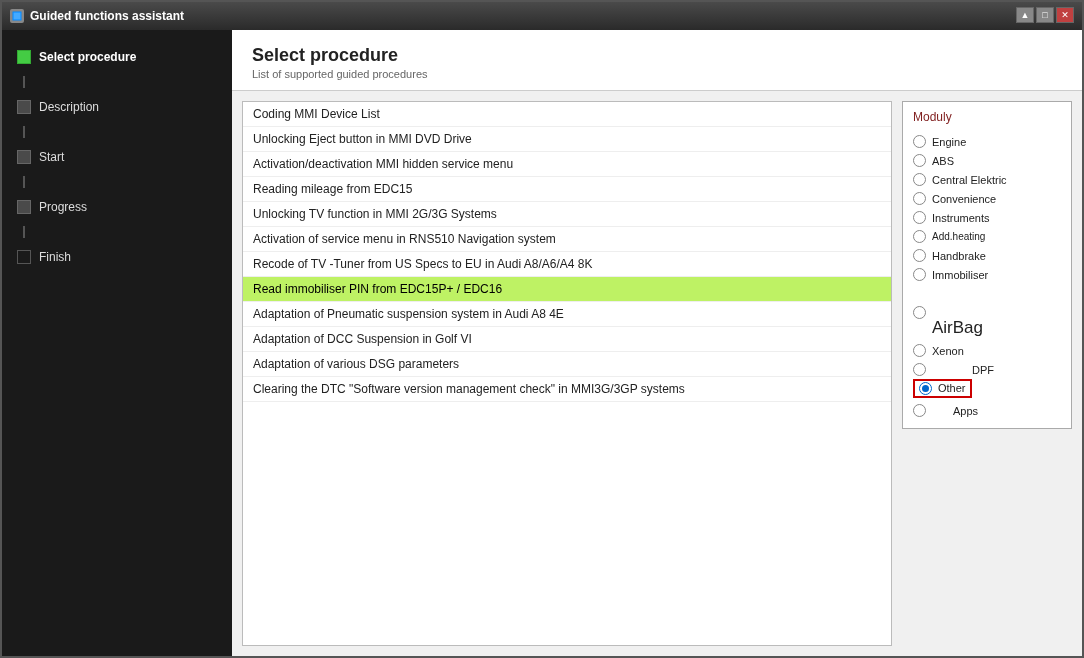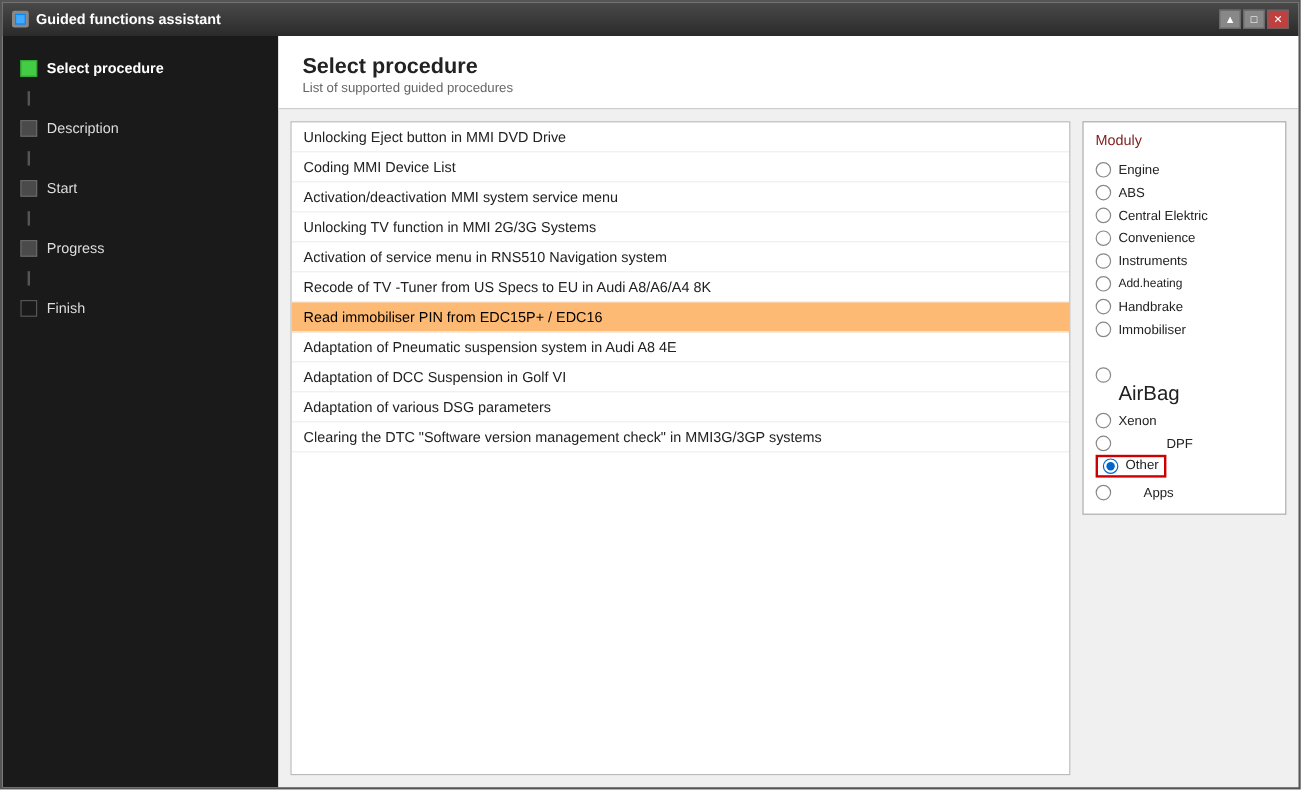--- a/index.html
+++ b/index.html
@@ -19,21 +19,20 @@
       border: 2px solid #555;
       display: flex;
       flex-direction: column;
     }
 
     .title-bar {
       background: linear-gradient(to bottom, #4a4a4a, #2a2a2a);
       color: white;
       padding: 5px 8px;
       display: flex;
-      align-items: center;
       justify-content: space-between;
       height: 28px;
       flex-shrink: 0;
     }
 
     .title-bar-left {
       display: flex;
       align-items: center;
       gap: 6px;
     }
@@ -176,21 +175,21 @@
 
     .procedure-item {
       padding: 5px 10px;
       font-size: 12px;
       color: #222;
       cursor: pointer;
       border-bottom: 1px solid #eee;
     }
 
     .procedure-item.selected {
-      background: #fdba74;
+      background: #bef264;
       color: #000;
     }
 
     
     .module-panel {
       width: 170px;
       flex-shrink: 0;
     }
 
     .module-group {
@@ -334,23 +333,24 @@
     <div class="main-content">
       <div class="main-header">
         <div class="main-title">Select procedure</div>
         <div class="main-subtitle">List of supported guided procedures</div>
       </div>
 
       <div class="main-body">
 
         <div class="procedure-list">
 
-        <div class="procedure-item">Unlocking Eject button in MMI DVD Drive</div>
-            <div class="procedure-item">Coding MMI Device List</div>
-            <div class="procedure-item">Activation/deactivation MMI system service menu</div>
+        <div class="procedure-item">Coding MMI Device List</div>
+            <div class="procedure-item">Unlocking Eject button in MMI DVD Drive</div>
+            <div class="procedure-item">Activation/deactivation MMI hidden service menu</div>
+            <div class="procedure-item">Reading mileage from EDC15</div>
             <div class="procedure-item">Unlocking TV function in MMI 2G/3G Systems</div>
             <div class="procedure-item">Activation of service menu in RNS510 Navigation system</div>
             <div class="procedure-item">Recode of TV -Tuner from US Specs to EU in Audi A8/A6/A4 8K</div>
             <div class="procedure-item selected">Read immobiliser PIN from EDC15P+ / EDC16</div>
             <div class="procedure-item">Adaptation of Pneumatic suspension system in Audi A8 4E</div>
             <div class="procedure-item">Adaptation of DCC Suspension in Golf VI</div>
             <div class="procedure-item">Adaptation of various DSG parameters</div>
             <div class="procedure-item">Clearing the DTC "Software version management check" in MMI3G/3GP systems</div>
           </div>
 

